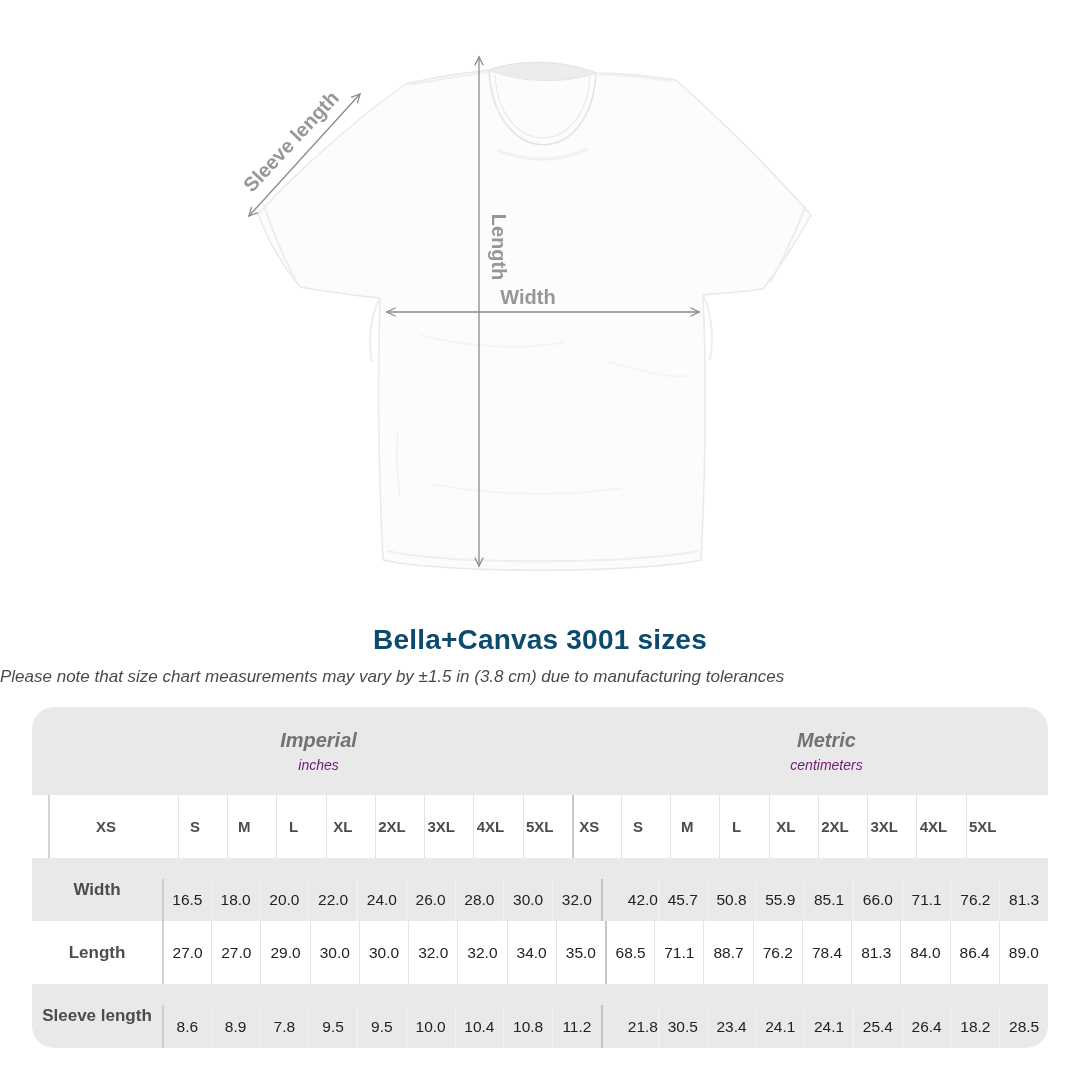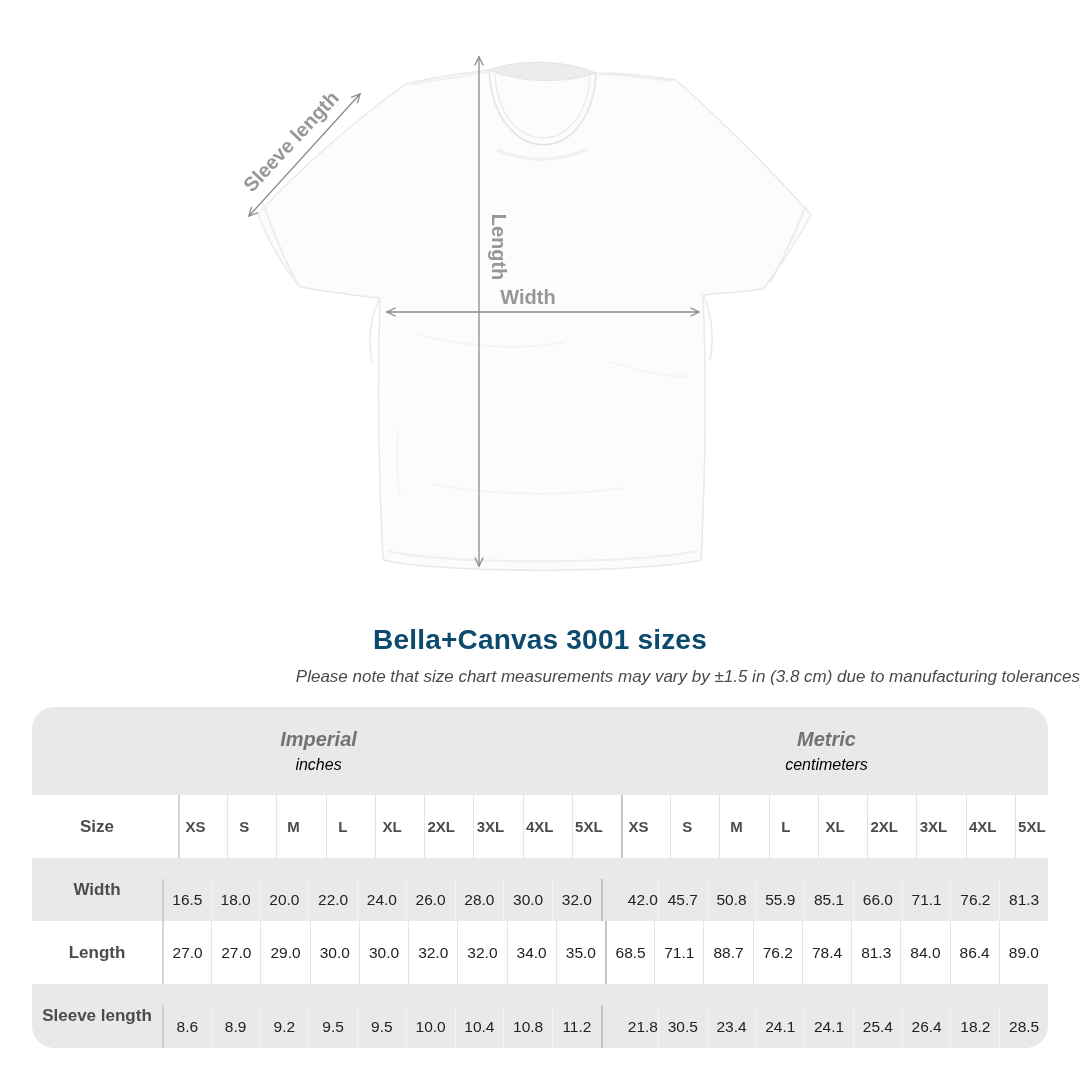--- a/index.html
+++ b/index.html
@@ -3,29 +3,29 @@
 <meta charset="utf-8">
 <style>
   html,body{margin:0;padding:0;background:#fff;}
   .page{position:relative;width:1080px;height:1080px;background:#ffffff;overflow:hidden;
         font-family:"Liberation Sans", sans-serif;}
   .diagram-wrap{position:absolute;top:0;left:0;width:1080px;height:620px;}
   svg text{font-family:"Liberation Sans", sans-serif;}
 
   .t-title{position:absolute;top:624px;left:0;width:1080px;text-align:center;
            font-size:28px;font-weight:bold;color:#0c4a6e;letter-spacing:.2px;}
-  .t-sub{position:absolute;top:667px;left:0;width:1080px;text-align:right;
+  .t-sub{position:absolute;top:667px;left:0;width:1080px;text-align:left;
          font-size:17px;font-style:italic;color:#4a4a4a;}
 
   .tbl{position:absolute;top:707px;left:32px;width:1016px;height:341px;
        border-radius:22px;overflow:hidden;background:#fff;}
   .band{height:88px;display:grid;grid-template-columns:573px 443px;background:#e9e9e9;}
   .group{display:flex;flex-direction:column;align-items:center;justify-content:center;gap:5px;}
   .gl{font-size:20px;font-weight:bold;font-style:italic;color:#737373;}
-  .gu{font-size:16px;font-style:italic;color:#000000;}
+  .gu{font-size:14px;font-style:italic;color:#701a75;}
 
   .row{display:grid;grid-template-columns:130px repeat(18,1fr);height:63px;background:#ffffff;}
   .row.last{height:64px;}
   .row.alt{background:#e9e9e9;}
   .lab{display:flex;align-items:center;justify-content:center;
        font-weight:bold;font-size:17px;color:#4c4c4c;}
   .c{display:flex;align-items:center;justify-content:center;
      font-size:15.5px;color:#222222;border-left:1px solid #e4e4e4;}
   .row.alt .c{border-left-color:#f3f3f3;margin-top:21px;}
   .c.hc{font-weight:bold;font-size:15px;color:#4c4c4c;margin-left:16px;}
@@ -111,21 +111,20 @@
         <div class="gl">Imperial</div>
         <div class="gu">inches</div>
       </div>
       <div class="group">
         <div class="gl">Metric</div>
         <div class="gu">centimeters</div>
       </div>
     </div>
 
     <div class="row">
-      <div class="lab">Size</div>
       <div class="c hc ds">XS</div>
       <div class="c hc">S</div>
       <div class="c hc">M</div>
       <div class="c hc">L</div>
       <div class="c hc">XL</div>
       <div class="c hc">2XL</div>
       <div class="c hc">3XL</div>
       <div class="c hc">4XL</div>
       <div class="c hc">5XL</div>
       <div class="c hc dm">XS</div>
@@ -180,21 +179,21 @@
       <div class="c">81.3</div>
       <div class="c">84.0</div>
       <div class="c">86.4</div>
       <div class="c">89.0</div>
     </div>
 
     <div class="row alt last">
       <div class="lab">Sleeve length</div>
       <div class="c ds">8.6</div>
       <div class="c">8.9</div>
-      <div class="c">9.2</div>
+      <div class="c">7.8</div>
       <div class="c">9.5</div>
       <div class="c">9.5</div>
       <div class="c">10.0</div>
       <div class="c">10.4</div>
       <div class="c">10.8</div>
       <div class="c">11.2</div>
       <div class="c dm">21.8</div>
       <div class="c">30.5</div>
       <div class="c">23.4</div>
       <div class="c">24.1</div>

